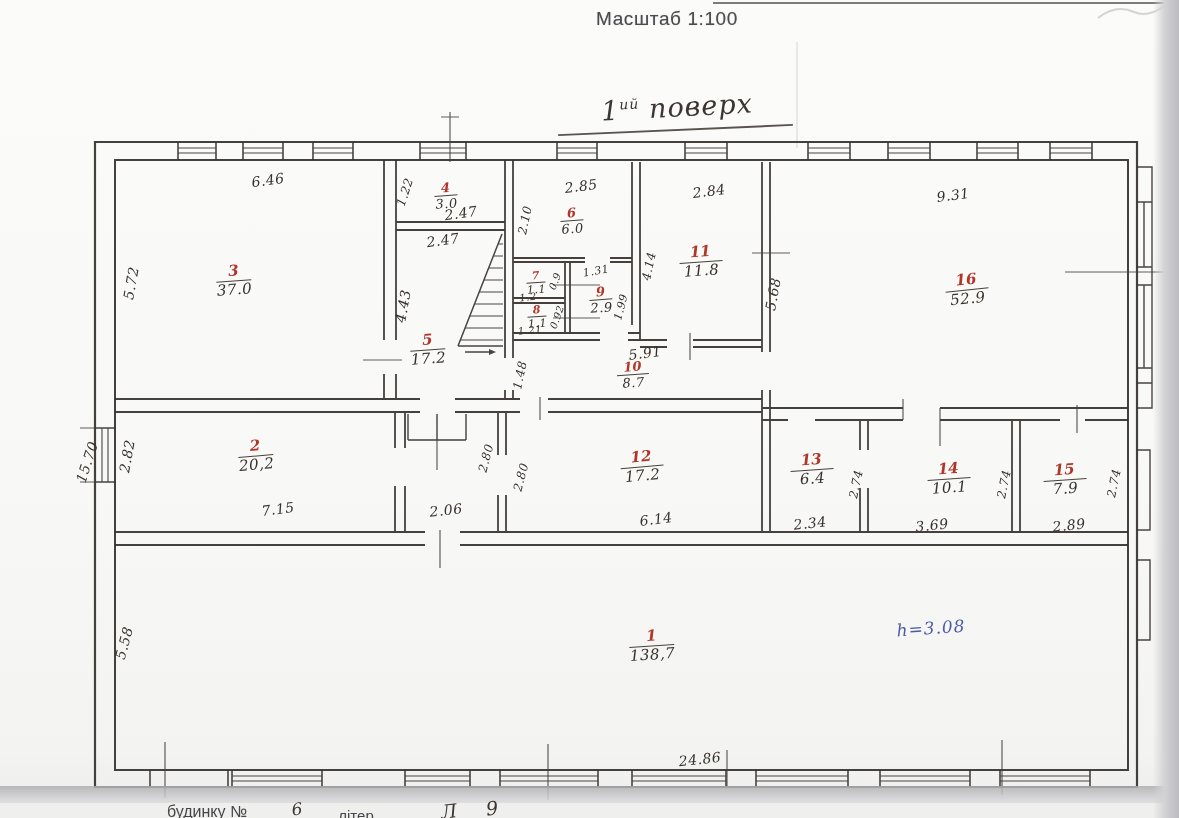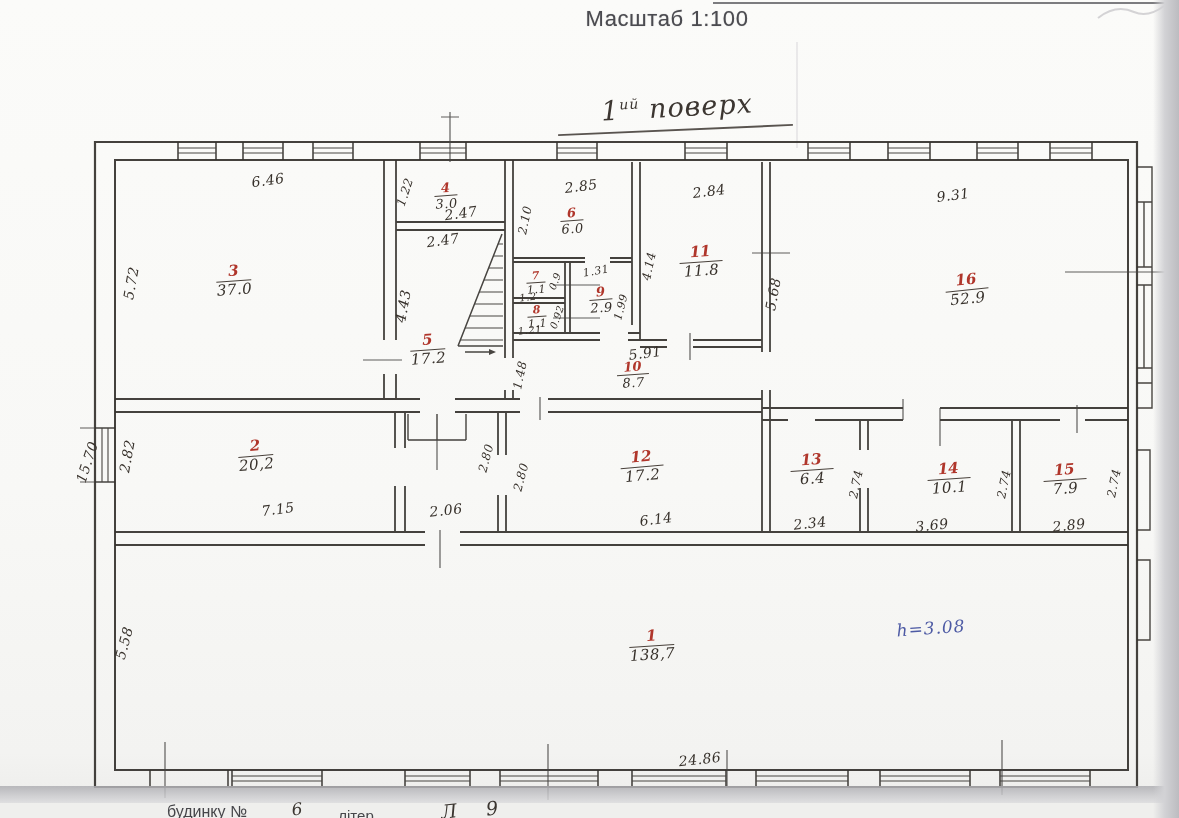--- a/index.html
+++ b/index.html
@@ -25,21 +25,21 @@
   .rl .a{color:#37312b;font-size:15px;padding-top:1.5px;letter-spacing:.5px;}
   .rl.sm .n{font-size:11px;padding:0 4px;border-bottom-width:1.2px;}
   .rl.sm .a{font-size:11px;}
   .rl.md .n{font-size:13px;padding:0 7px;}
   .rl.md .a{font-size:13px;}
   .printed{
     position:absolute; transform:translate(-50%,-50%);
     font-family:"Liberation Sans",sans-serif; color:#4b4b50;
     white-space:nowrap; text-shadow:0 0 1px rgba(60,60,65,.4);
   }
-  .title{font-size:22px;letter-spacing:.6px;}
+  .title{font-size:19px;letter-spacing:.6px;}
   .floor{
     position:absolute; transform:translate(-50%,-50%) rotate(-3deg);
     font-family:"DejaVu Serif",serif; font-style:italic; font-size:27px; color:#3c3631;
     white-space:nowrap; letter-spacing:1px;
   }
   .floor sup{font-size:14px;}
   .u1{position:absolute;height:2px;background:#3c3631;transform:rotate(-2.5deg);opacity:.85;}
   .blue{color:#4d5aa4;font-size:17px;letter-spacing:1px;}
   .right-edge{
     position:absolute; right:0; top:0; width:26px; height:818px;

